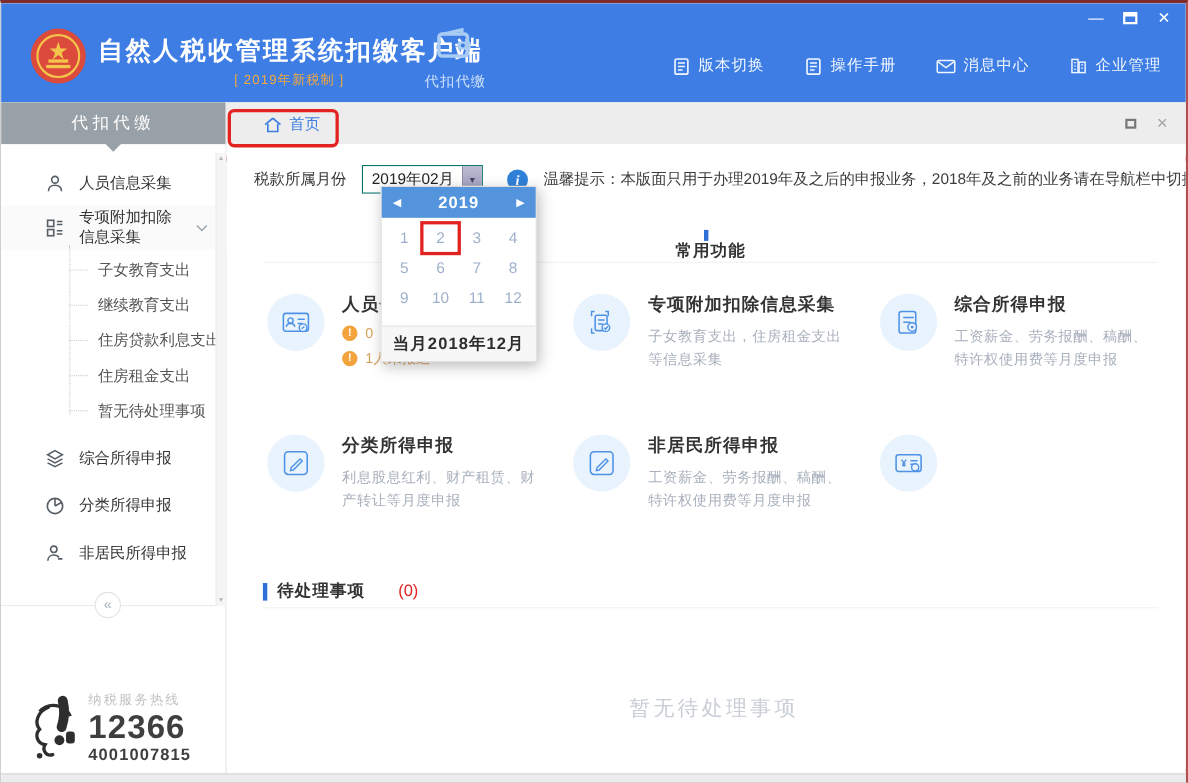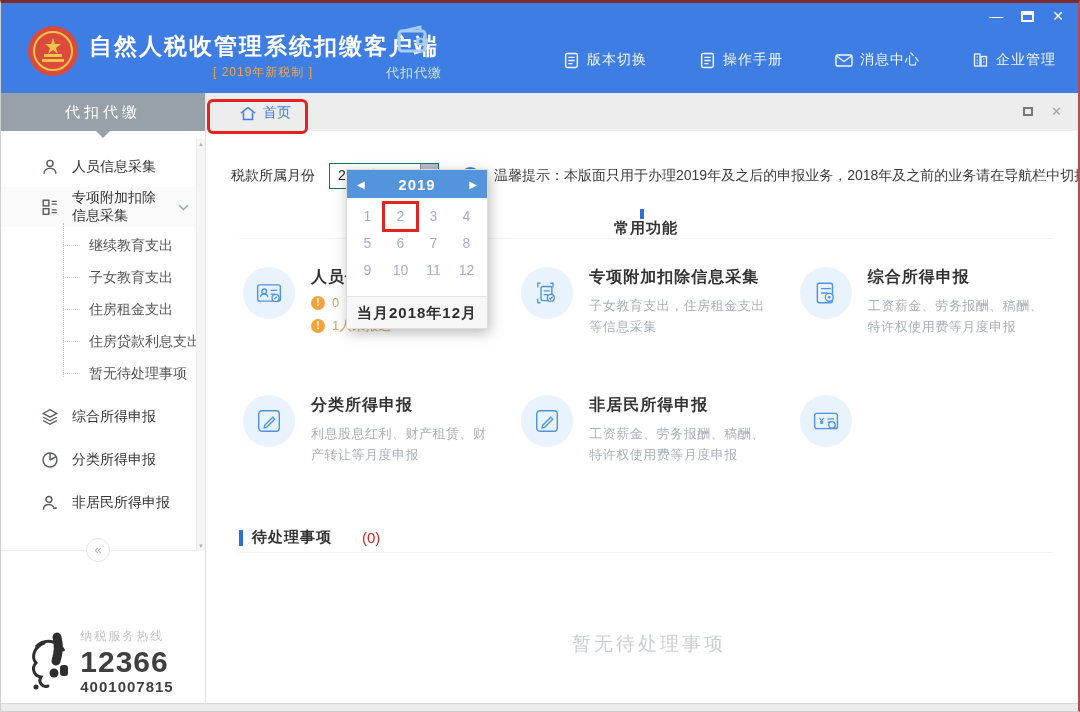--- a/index.html
+++ b/index.html
@@ -10,21 +10,21 @@
   
   .titlebar { position:absolute; left:0; top:0; width:100%; height:90px; background:#3D7DE4; }
   .win-controls { position:absolute; top:5px; right:14px; display:flex; gap:18px; align-items:center; color:#fff; }
   .win-btn { font-size:14px; line-height:16px; cursor:default; }
   .max-box { width:13px; height:11px; border:2px solid #fff; border-top-width:4px; }
   .emblem { position:absolute; left:26px; top:22px; width:52px; height:52px; }
   .app-title { position:absolute; left:88px; top:28px; font-size:23px; font-weight:bold; color:#fff; letter-spacing:2px; }
   .app-subtitle { position:absolute; left:212px; top:61px; font-size:12px; color:#F5A83C; letter-spacing:1px; }
   .module { position:absolute; left:378px; top:22px; width:70px; text-align:center; }
   .module-label { margin-top:3px; font-size:13px; color:#CFE2FA; letter-spacing:1px; }
-  .top-nav { position:absolute; right:22px; top:48px; display:flex; gap:52px; }
+  .top-nav { position:absolute; right:22px; top:48px; display:flex; gap:36px; }
   .nav-item { display:flex; align-items:center; gap:7px; color:#F2F7FF; font-size:14px; letter-spacing:1px; }
   .nav-item svg { display:block; }
 
   
   .sidebar { position:absolute; left:0; top:90px; width:205px; height:614px; background:#fff; border-right:1px solid #E3E3E3; }
   .side-header { position:relative; height:38px; line-height:38px; background:#99A1A8; color:#fff; text-align:center; font-size:15px; letter-spacing:4px; }
   .side-header::after { content:""; position:absolute; left:50%; bottom:-7px; margin-left:-7px;
                         border-left:7px solid transparent; border-right:7px solid transparent; border-top:7px solid #99A1A8; }
   .menu { padding-top:16px; }
   .menu-item { height:40px; display:flex; align-items:center; padding-left:40px; gap:13px; font-size:14px; color:#333; }
@@ -48,21 +48,21 @@
   
   .main { position:absolute; left:205px; top:90px; right:0; height:614px; }
   .tabbar { position:relative; height:54px; background:#EDEDED; border-bottom:5px solid #be185d; }
   .tab-home { position:absolute; left:14px; top:5px; height:30px; display:flex; align-items:center; gap:7px;
               padding:0 20px; color:#3E7EE2; font-size:14px; }
   .tab-controls { position:absolute; right:16px; top:11px; display:flex; gap:18px; align-items:center; color:#8F8F8F; }
   .tab-restore { width:10px; height:9px; border:2px solid #777; }
   .tab-x { font-size:13px; color:#A5A5A5; }
   .content { position:absolute; left:0; top:38px; right:0; bottom:8px; background:#fff; }
 
-  .filter-row { position:absolute; left:25px; top:31px; right:0; height:28px; display:flex; align-items:center; }
+  .filter-row { position:absolute; left:25px; top:18px; right:0; height:28px; display:flex; align-items:center; }
   .filter-label { font-size:14px; color:#333; margin-right:14px; }
   .month-select { width:110px; height:26px; border:1px solid #0f766e; background:#fff; display:flex; align-items:center; }
   .month-value { flex:1; padding-left:8px; font-size:14px; color:#222; }
   .month-btn { width:18px; height:24px; background:linear-gradient(#BDBBD2,#9C9AB8); color:#44425E; font-size:8px;
                display:flex; align-items:center; justify-content:center; border-left:1px solid #8D8BAA; }
   .info-icon { width:19px; height:19px; margin-left:22px; border-radius:50%; background:#2F80D9; color:#fff;
                font-size:13px; font-weight:bold; font-style:italic; text-align:center; line-height:19px; font-family:"Liberation Serif",serif; }
   .tip-text { margin-left:14px; font-size:14px; color:#3C3C3C; white-space:nowrap; overflow:hidden; flex:1; }
 
   .section-hd { position:absolute; left:33px; right:25px; height:30px; display:flex; align-items:center; border-bottom:1px solid #F2F2F2; }
@@ -180,24 +180,24 @@
             <rect x="2" y="2" width="5" height="5" fill="none" stroke="#565E66" stroke-width="1.3"></rect>
             <rect x="2" y="9.5" width="5" height="5" fill="none" stroke="#565E66" stroke-width="1.3"></rect>
             <path d="M9.5 3h4.5M9.5 5.5h4.5M9.5 10.5h4.5M9.5 13h4.5" stroke="#565E66" stroke-width="1.2"></path>
           </svg>
         <span>专项附加扣除信息采集</span>
         <svg class="chev" width="11" height="7" viewBox="0 0 11 7">
             <path d="M1 1 L5.5 5.5 L10 1" fill="none" stroke="#9AA5AE" stroke-width="1.4"></path>
           </svg>
       </div>
       <div class="submenu">
+        <div class="sub-item">子女教育支出</div>
         <div class="sub-item">继续教育支出</div>
-        <div class="sub-item">子女教育支出</div>
+        <div class="sub-item">住房贷款利息支出</div>
         <div class="sub-item">住房租金支出</div>
-        <div class="sub-item">住房贷款利息支出</div>
         <div class="sub-item">暂无待处理事项</div>
       </div>
       <div class="menu-item" style="height:43px">
         <svg width="18" height="18" viewBox="0 0 16 16">
             <path d="M8 1.5 L14 4.8 8 8.1 2 4.8 Z" fill="none" stroke="#565E66" stroke-width="1.2"></path>
             <path d="M2 8.2 L8 11.4 14 8.2" fill="none" stroke="#565E66" stroke-width="1.2"></path>
             <path d="M2 11.3 L8 14.5 14 11.3" fill="none" stroke="#565E66" stroke-width="1.2"></path>
           </svg>
         <span>综合所得申报</span>
       </div>

